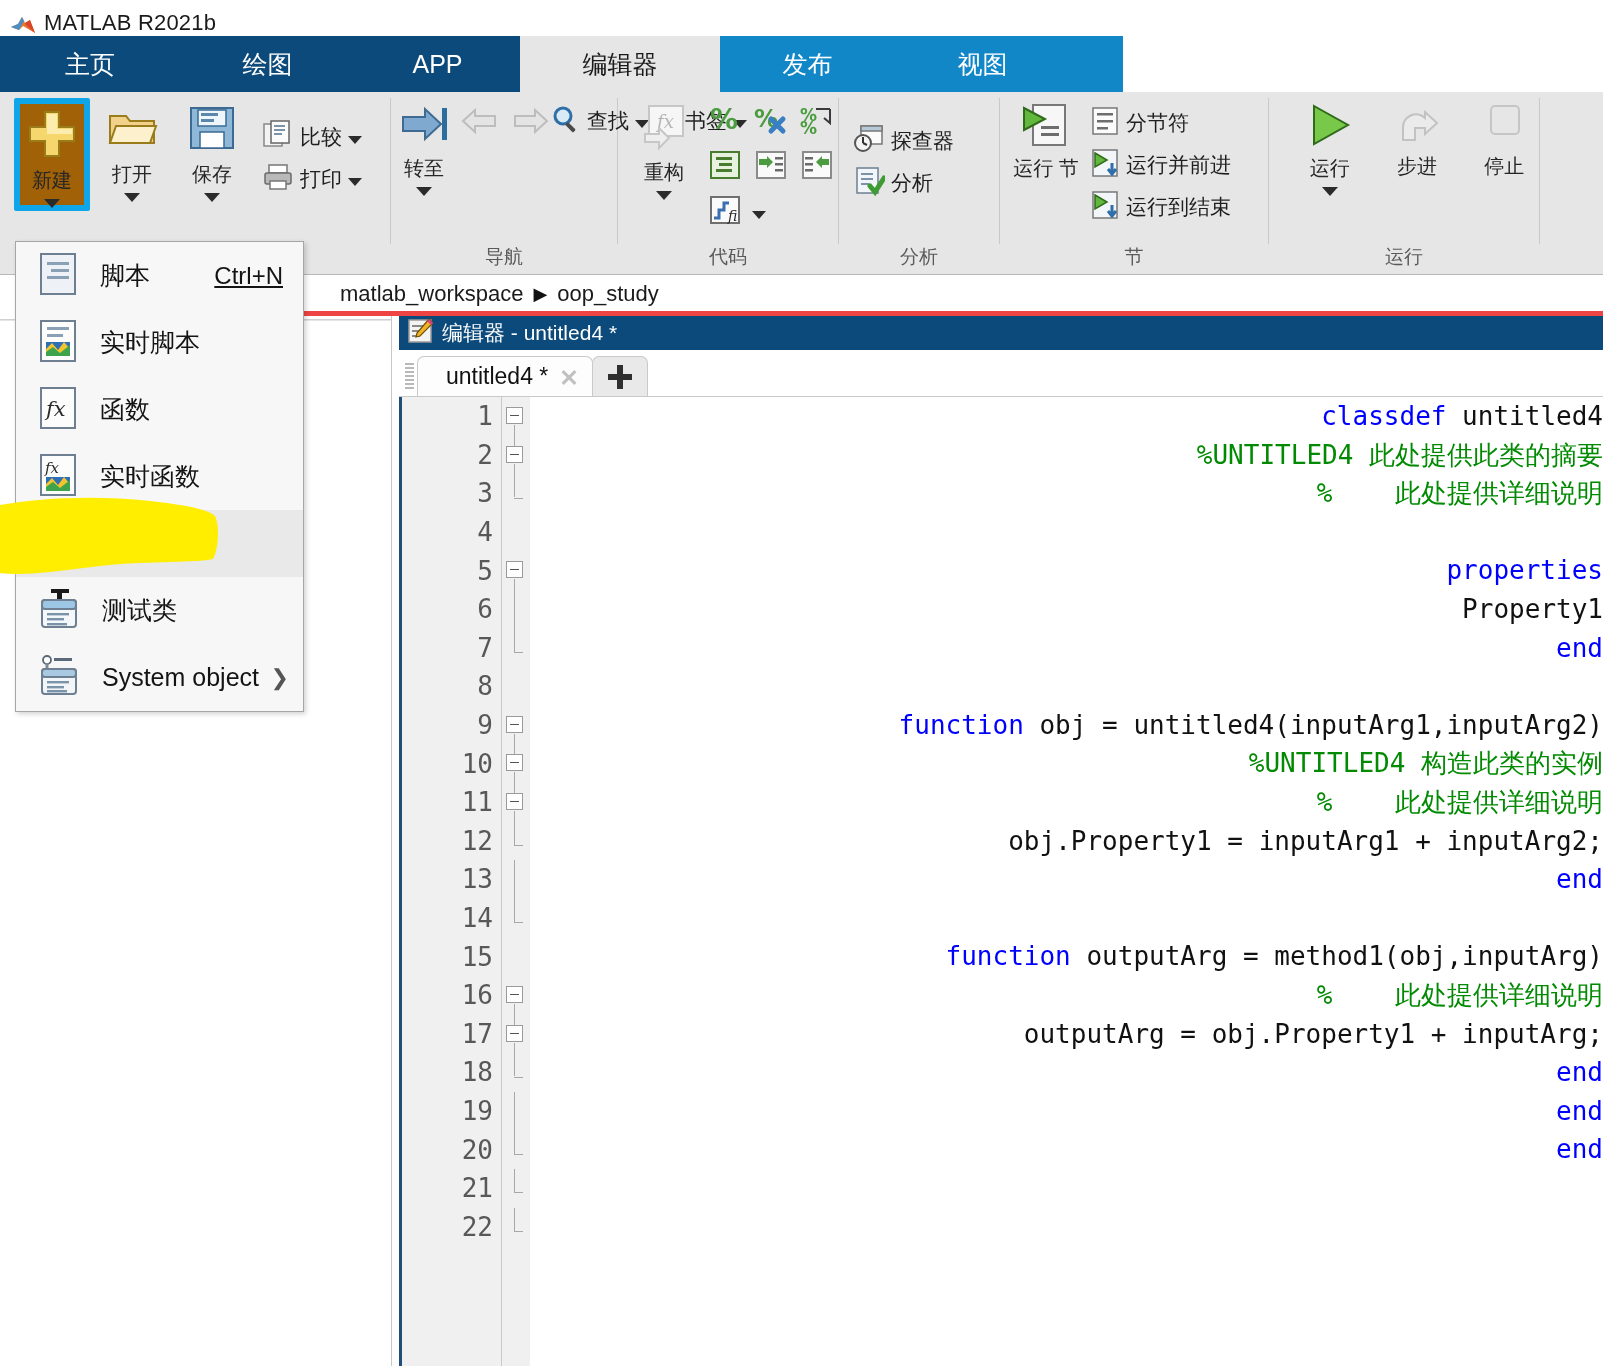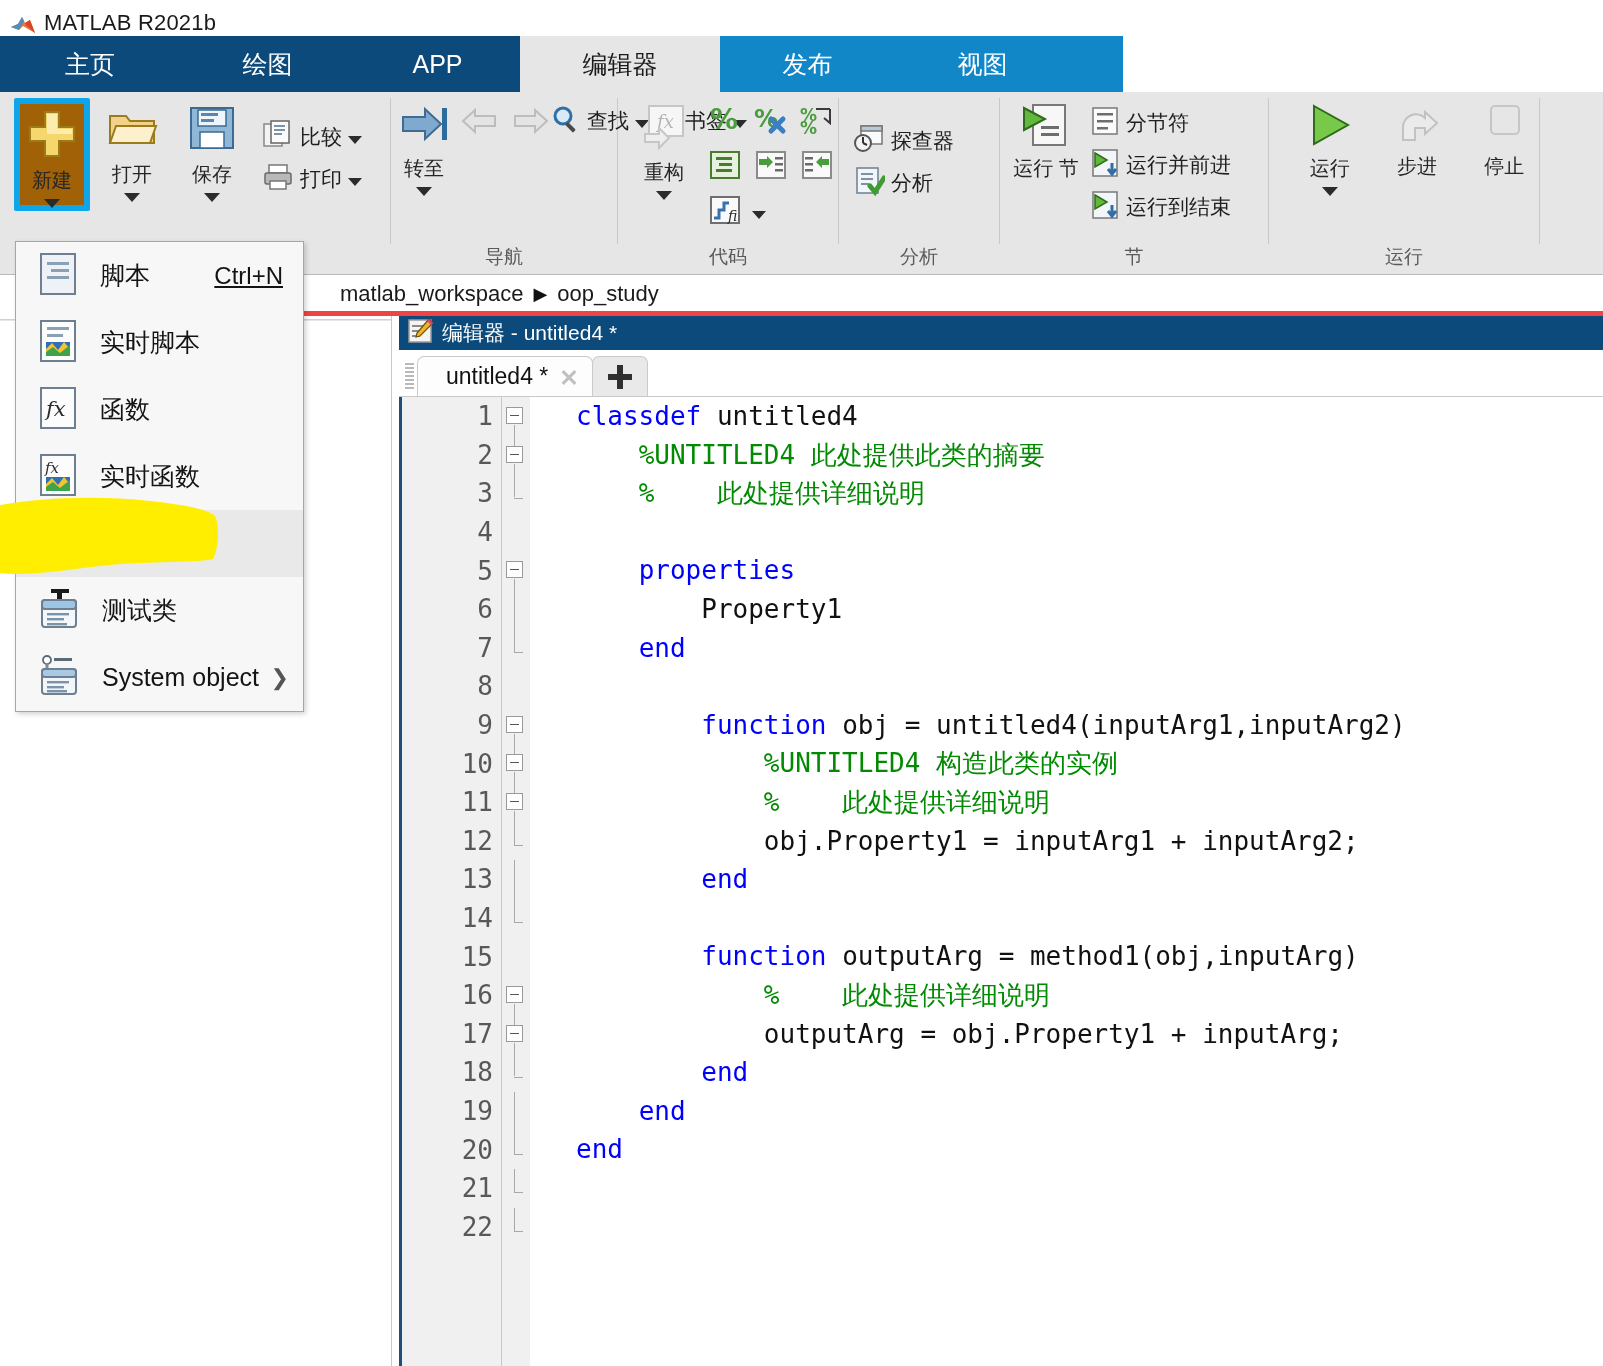--- a/index.html
+++ b/index.html
@@ -81,20 +81,21 @@
     background:#ffffff; border-bottom:5px solid #ef4444;
     display:flex; align-items:center; font-size:22px; color:#1a1a1a;
     padding-left:300px; gap:10px; z-index:1;margin-left:40px;
   }
   .crumb-sep{ color:#111; font-size:18px;}
 
   
   .editor{
     position:absolute; left:399px; top:316px; right:0; bottom:0;
     background:#f97316;
+    text-align:right;
   }
   .ed-title{
     height:34px; background:#0b4a7a; color:#fff;
     display:flex; align-items:center; gap:9px; padding-left:8px;
     font-size:21px;
   }
   .ed-tabs{
     height:47px; background:#ffffff; display:flex; align-items:flex-end;
     border-bottom:1px solid #c9c9c9; position:relative;
   }

